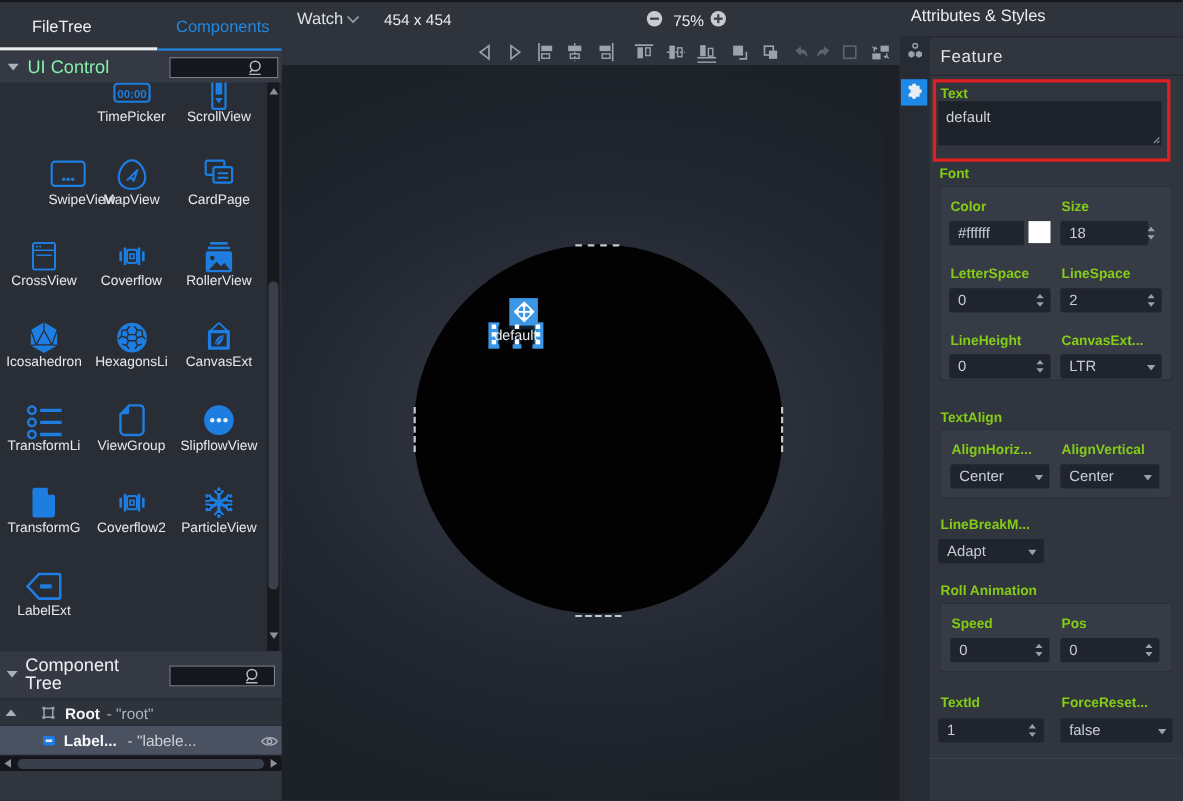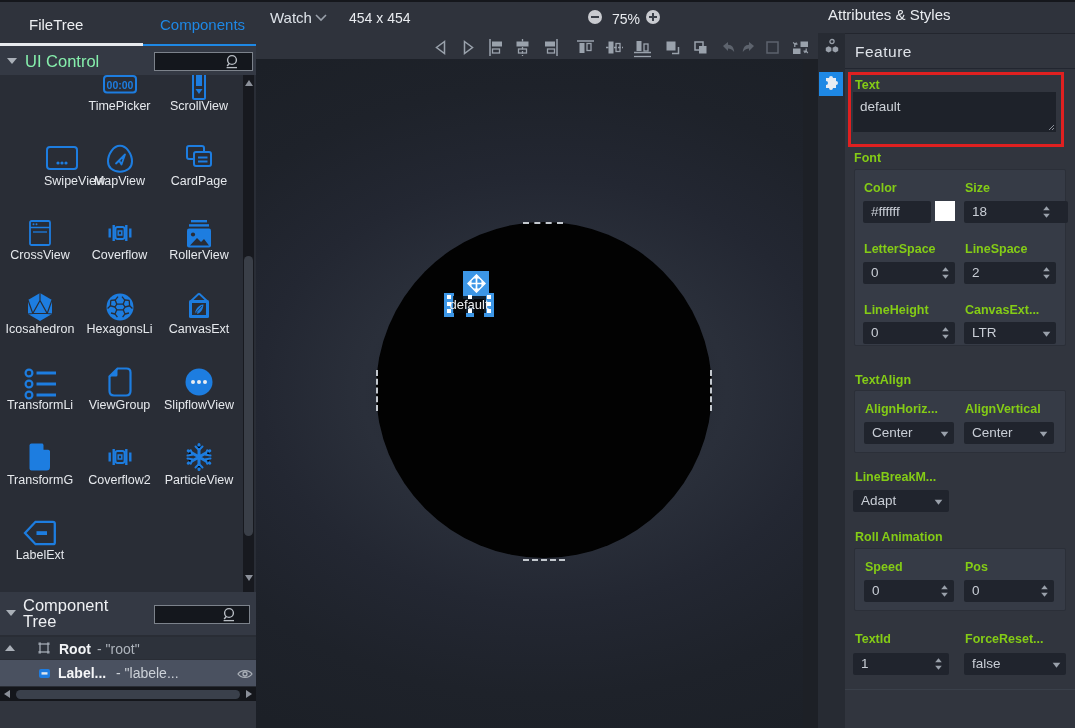--- a/index.html
+++ b/index.html
@@ -409,21 +409,21 @@
       <div class="abs" style="left:15px; top:66px; font-size:13.5px; color:#ced3d9;">default</div>
       <svg class="abs" style="left:203px; top:91px;" width="7" height="7" viewBox="0 0 7 7">
         <path d="M6 1 L1 6 M6 4 L4 6" stroke="#8b9099" stroke-width="1"></path>
       </svg>
       <div class="flbl" style="left:9px; top:118px;text-align:center;">Font</div>
       <div class="gbox" style="left:9px; top:136px; width:212px; height:177px;"></div>
       <div class="flbl" style="left:19px; top:148px;">Color</div>
       <div class="fld" style="left:18px; top:168px; width:68px;">#ffffff</div>
       <div class="abs" style="left:90px; top:168px; width:20px; height:20px; background:#ffffff;"></div>
       <div class="flbl" style="left:120px; top:148px;">Size</div>
-      <div class="fld" style="left:119px; top:168px; width:104px;">18</div>
+      <div class="fld" style="left:119px; top:168px; width:80px;">18</div>
       <svg class="spin" style="left:196px; top:171px;">
           <use href="#spinner"></use>
         </svg>
       <div class="flbl" style="left:19px; top:209px;">LetterSpace</div>
       <div class="fld" style="left:18px; top:229px; width:92px;">0</div>
       <svg class="spin" style="left:95px; top:232px;">
           <use href="#spinner"></use>
         </svg>
       <div class="flbl" style="left:120px; top:209px;">LineSpace</div>
       <div class="fld" style="left:119px; top:229px; width:92px;">2</div>

